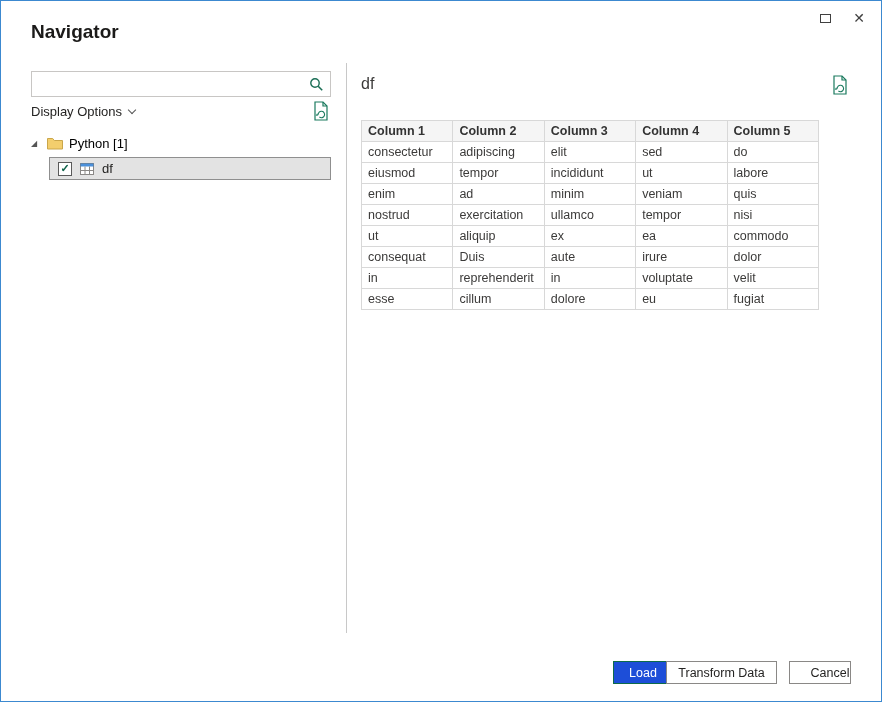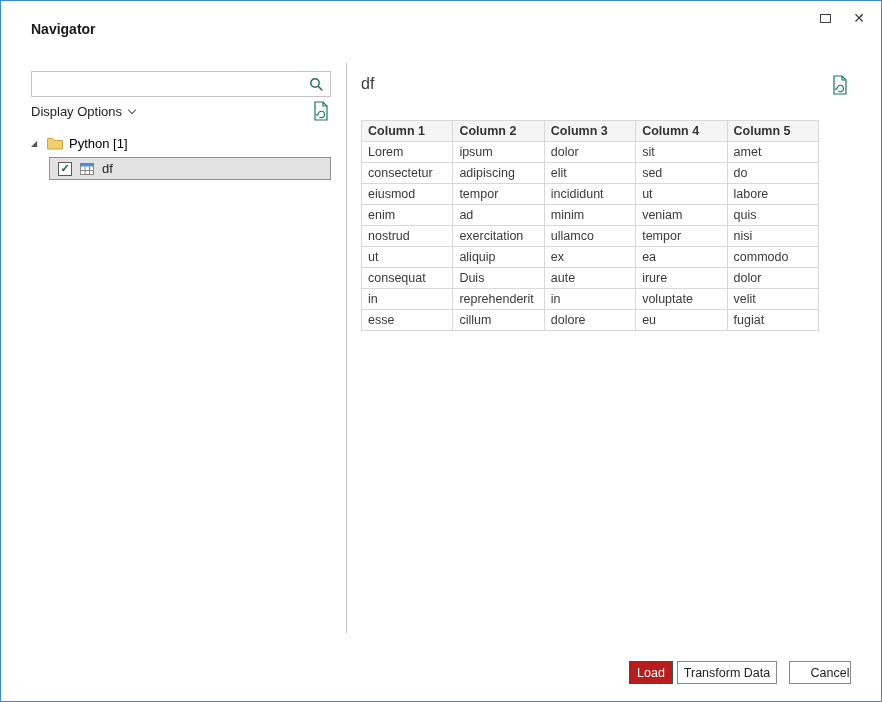--- a/index.html
+++ b/index.html
@@ -12,21 +12,21 @@
   .window {
     position: relative;
     width: 882px; height: 702px;
     background: #ffffff;
     border: 1px solid #3c89d0;
     overflow: hidden;
   }
   
   .page-title {
     position: absolute; left: 30px; top: 20px;
-    font-size: 14px; font-weight: bold; color: #1b1a19;
+    font-size: 19px; font-weight: bold; color: #1b1a19;
   }
   .win-btn {
     position: absolute; top: 4px; width: 28px; height: 26px;
     display: flex; align-items: center; justify-content: center;
     cursor: default; color: #404040;
   }
   .win-btn.maximize { right: 42px; }
   .win-btn.close { right: 8px; font-size: 14px; }
   .maximize-glyph {
     width: 11px; height: 9px; border: 1px solid #404040; display: block;
@@ -105,25 +105,25 @@
   }
   .preview-table th { font-weight: bold; background: #f5f5f5; color: #333; }
   
   .btn {
     position: absolute; top: 660px; height: 23px;
     font-family: "Liberation Sans", sans-serif; font-size: 12.5px;
     display: flex; align-items: center; justify-content: center;
     cursor: pointer;
   }
   .btn-load {
-    right: 208px; width: 44px;
-    background: #b91c1c; border: 1px solid #0e6b4a; color: #ffffff; margin-left: 8px;
+    right: 208px; width: 60px;
+    background: #1d4ed8; border: 1px solid #0e6b4a; color: #ffffff; margin-left: 8px;
   }
   .btn-transform {
-    right: 104px; width: 100px;
+    right: 104px; width: 111px;
     background: #ffffff; border: 1px solid #8a8886; color: #252423;
   }
   .btn-cancel {
     right: 30px; width: 62px;
     background: #ffffff; border: 1px solid #8a8886; color: #252423; padding-left: 20px;
   }
   svg { display: block; }
 </style>
 </head>
 <body>
@@ -199,27 +199,20 @@
         <tr>
           <th>Column 1</th>
           <th>Column 2</th>
           <th>Column 3</th>
           <th>Column 4</th>
           <th>Column 5</th>
         </tr>
       </thead>
     <tbody>
         <tr>
-          <td>Lorem</td>
-          <td>ipsum</td>
-          <td>dolor</td>
-          <td>sit</td>
-          <td>amet</td>
-        </tr>
-        <tr>
           <td>consectetur</td>
           <td>adipiscing</td>
           <td>elit</td>
           <td>sed</td>
           <td>do</td>
         </tr>
         <tr>
           <td>eiusmod</td>
           <td>tempor</td>
           <td>incididunt</td>

